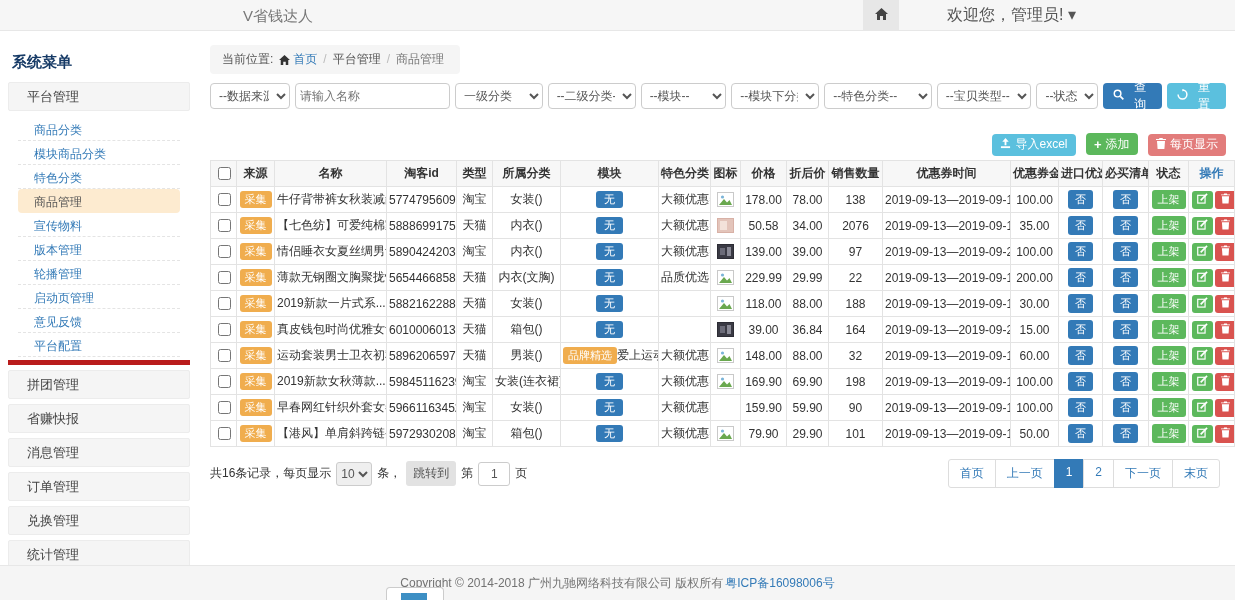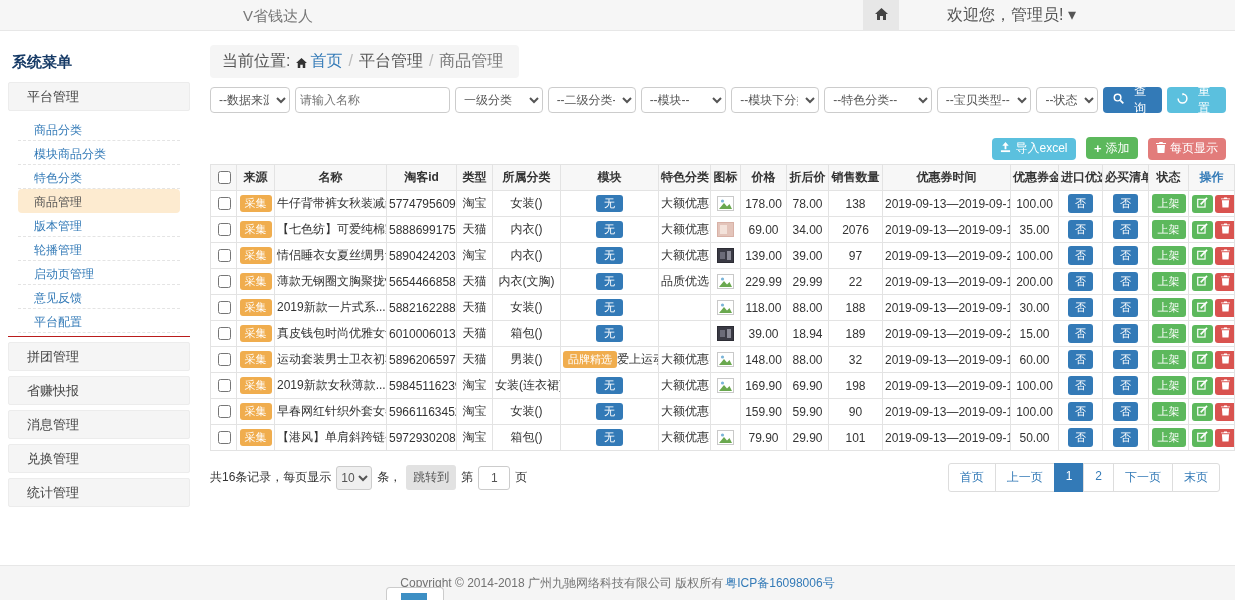--- a/index.html
+++ b/index.html
@@ -21,29 +21,29 @@
   .welcome { position:absolute; left:905px; top:0; line-height:30px;
     font-size:16px; color:#555; cursor:pointer;margin-left:42px; }
 
   
   .sidebar { position:absolute; left:8px; top:45px; width:182px; }
   .sidebar-title { color:#163a66; font-weight:bold; font-size:15px; padding:8px 4px 10px 4px; }
   .side-group { background:#f5f5f5; border:1px solid #ececec; border-radius:2px;
     height:29px; line-height:27px; padding-left:18px; font-size:13px; color:#444;
     margin-bottom:5px; cursor:pointer; }
   .side-subpanel { background:#fff; padding:1px 10px 3px 10px; margin-bottom:5px;
-    border-bottom:1px solid #b91c1c; }
+    border-bottom:5px solid #b91c1c; }
   .side-subitem { display:block; padding:5px 4px 5px 16px; font-size:12px; height:24px;
     color:#337ab7; border-bottom:1px dashed #e4e4e4; }
   .side-subitem.active { background:#fdebd0; border-radius:4px; color:#555; border-bottom-color:transparent; }
 
   
   .main { position:absolute; left:210px; top:45px; width:1016px; }
   .breadcrumb { display:inline-block; background:#f5f5f5; border-radius:4px;
-    padding:6px 16px 6px 12px; font-size:16px; color:#555; }
+    padding:6px 16px 6px 12px; font-size:12px; color:#555; }
   .breadcrumb .sep { color:#bbb; margin:0 6px; }
   .breadcrumb .home-link { color:#337ab7; cursor:pointer; }
   .breadcrumb .crumb-last { color:#777; }
   .breadcrumb svg { vertical-align:-2px; margin:0 3px 0 6px; }
 
   .filters { margin-top:9px; display:flex; gap:5px; align-items:center; }
   .filters select, .filters input[type=text] {
     height:26px; font-size:12px; color:#555; border:1px solid #ccc;
     border-radius:4px; background:#fff; padding:0 4px; }
   .filters > *:nth-child(1){ width:80px; }
@@ -135,29 +135,31 @@
 
 <div class="sidebar">
   <div class="sidebar-title">系统菜单</div>
   <div id="sidebar-groups">
       <div class="side-group"><span>平台管理</span></div>
       <div class="side-subpanel">
         <a class="side-subitem">商品分类</a>
         <a class="side-subitem">模块商品分类</a>
         <a class="side-subitem">特色分类</a>
         <a class="side-subitem active">商品管理</a>
+        <a class="side-subitem">宣传物料</a>
         <a class="side-subitem">版本管理</a>
         <a class="side-subitem">轮播管理</a>
         <a class="side-subitem">启动页管理</a>
         <a class="side-subitem">意见反馈</a>
         <a class="side-subitem">平台配置</a>
       </div>
       <div class="side-group"><span>拼团管理</span></div>
       <div class="side-group"><span>省赚快报</span></div>
       <div class="side-group"><span>消息管理</span></div>
+      <div class="side-group"><span>订单管理</span></div>
       <div class="side-group"><span>兑换管理</span></div>
       <div class="side-group"><span>统计管理</span></div>
     </div>
 </div>
 
 <div class="main">
 
   <div class="breadcrumb">
     <span>当前位置:</span><span><svg width="11" height="10" viewBox="0 0 13 12">
           <path d="M6.5 0 L13 6 H11 V12 H8 V8 H5 V12 H2 V6 H0 Z" fill="#333"></path>
@@ -296,21 +298,21 @@
           <td><span class="badge badge-orange">采集</span></td>
           <td>【七色纺】可爱纯棉家...</td>
           <td>588869917501</td>
           <td>天猫</td>
           <td>内衣()</td>
           <td><span class="badge badge-blue">无</span></td>
           <td>大额优惠券</td>
           <td><span class="thumb thumb-pink"><svg width="15" height="13" viewBox="0 0 15 13">
                 <rect x="2" y="2" width="7" height="9" fill="#f3e2da"></rect>
               </svg></span></td>
-          <td>69.00</td>
+          <td>50.58</td>
           <td>34.00</td>
           <td>2076</td>
           <td>2019-09-13—2019-09-18</td>
           <td>35.00</td>
           <td><button class="btn-mini mini-blue">否</button></td>
           <td><button class="btn-mini mini-blue">否</button></td>
           <td><button class="btn-mini mini-green">上架</button></td>
           <td><button class="op-btn op-edit">
               <span><svg width="11" height="11" viewBox="0 0 12 12">
                   <rect x="0.8" y="2.5" width="8" height="8.5" fill="none" stroke="#fff" stroke-width="1.3"></rect>
@@ -429,22 +431,22 @@
           <td>601000601341</td>
           <td>天猫</td>
           <td>箱包()</td>
           <td><span class="badge badge-blue">无</span></td>
           <td></td>
           <td><span class="thumb thumb-dark"><svg width="15" height="13" viewBox="0 0 15 13">
                 <rect x="2" y="3" width="5" height="7" fill="#6b6b78"></rect>
                 <rect x="9" y="2" width="4" height="9" fill="#8a8a96"></rect>
               </svg></span></td>
           <td>39.00</td>
-          <td>18.94</td>
-          <td>189</td>
+          <td>36.84</td>
+          <td>164</td>
           <td>2019-09-13—2019-09-20</td>
           <td>15.00</td>
           <td><button class="btn-mini mini-blue">否</button></td>
           <td><button class="btn-mini mini-blue">否</button></td>
           <td><button class="btn-mini mini-green">上架</button></td>
           <td><button class="op-btn op-edit">
               <span><svg width="11" height="11" viewBox="0 0 12 12">
                   <rect x="0.8" y="2.5" width="8" height="8.5" fill="none" stroke="#fff" stroke-width="1.3"></rect>
                   <line x1="4" y1="8" x2="11" y2="1" stroke="#fff" stroke-width="1.8"></line>
                 </svg></span>

